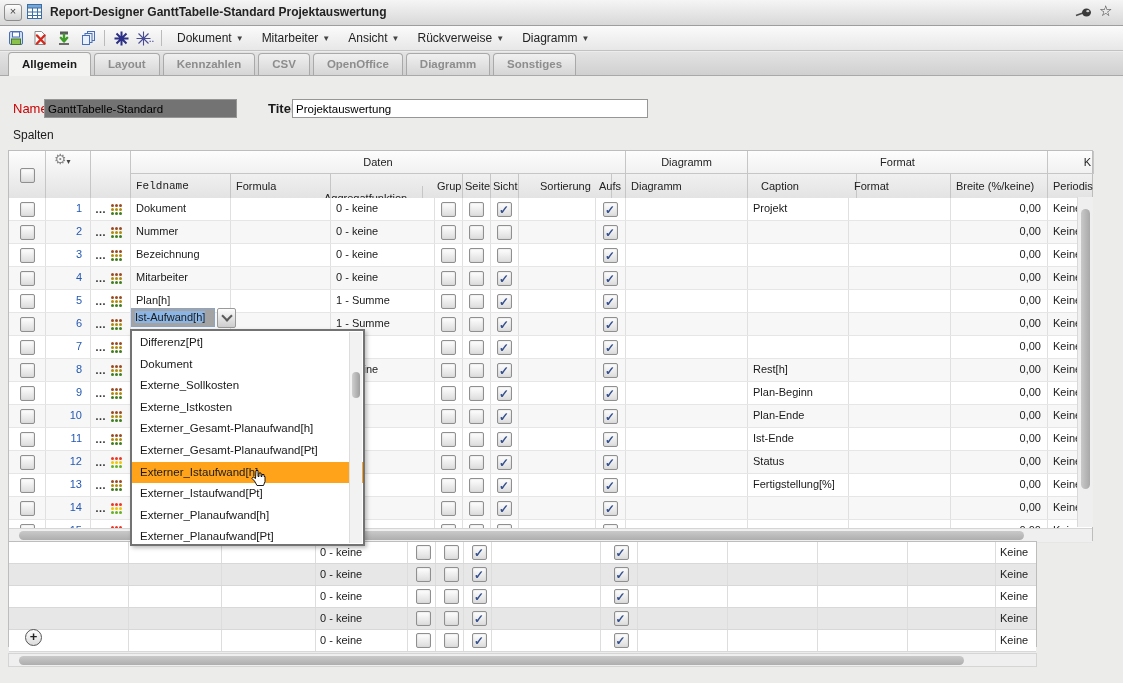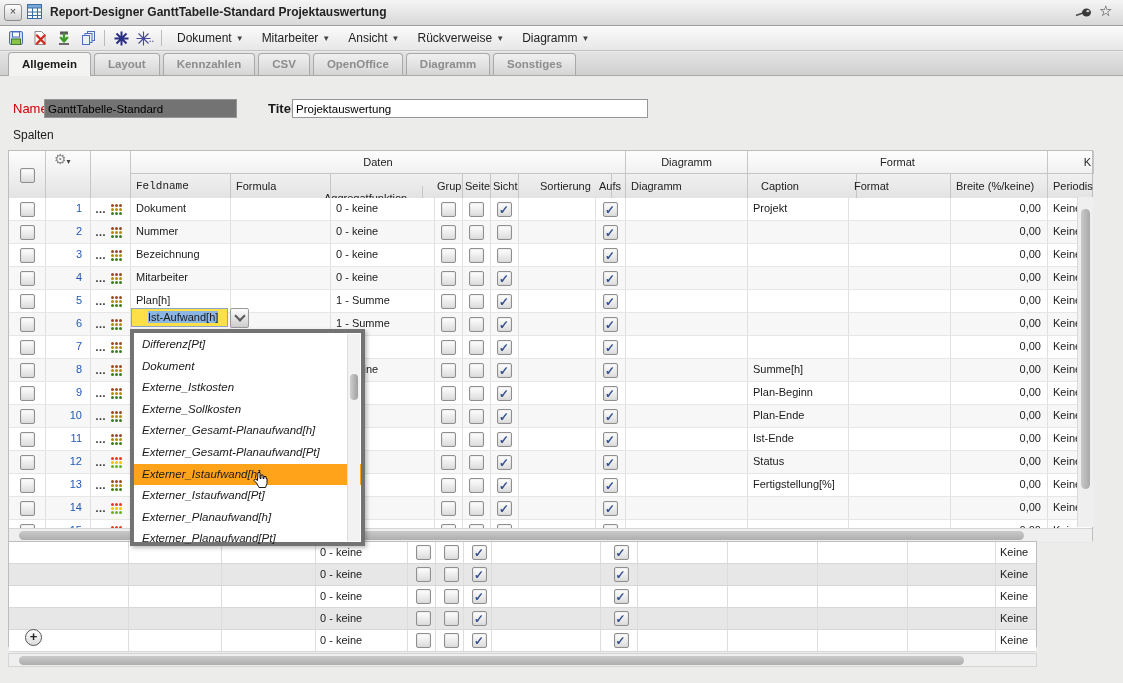--- a/index.html
+++ b/index.html
@@ -90,31 +90,31 @@
   .brow:nth-child(even){background:#e7e7e7;}
   .bcell{border-right:1px solid #ddd;box-sizing:border-box;overflow:hidden;white-space:nowrap;height:100%;line-height:20px;padding-left:4px;}
   .b1{width:120px;}.b2{width:93px;}.b3{width:94px;}.b4{width:92px;}
   .b5{width:28px;}.b6{width:28px;}.b7{width:28px;}.b8{width:109px;}.b9{width:37px;}
   .b10{width:90px;}.b11{width:90px;}.b12{width:90px;}.b13{width:88px;}
   .b14{flex:1;border-right:none;}
   .addbtn{position:absolute;left:25px;top:629px;width:15px;height:15px;border:1.5px solid #555;border-radius:50%;
           background:linear-gradient(#fdfdfd,#dcdcdc);text-align:center;line-height:13px;font-size:13px;font-weight:bold;color:#222;z-index:5;}
 
   
-  .dd{position:absolute;left:130px;top:329px;width:235px;height:217px;background:#fff;border:4px solid #737373;
-      box-shadow:2px 2px 4px rgba(0,0,0,.25);z-index:20;box-sizing:border-box;font-style:italic;}
+  .dd{position:absolute;left:130px;top:329px;width:235px;height:217px;background:#fff;border:2px solid #737373;
+      box-shadow:2px 2px 4px rgba(0,0,0,.25);z-index:20;box-sizing:border-box;}
   .dd-item{height:21.6px;line-height:21.6px;padding-left:8px;white-space:nowrap;overflow:hidden;font-size:11.5px;cursor:default;}
   .dd-item.on{background:#ffa31b;}
   .dd-sb{position:absolute;right:1px;top:1px;bottom:1px;width:12px;background:#f2f2f2;border-left:1px solid #ddd;}
   .dd-th{position:absolute;left:2px;top:40px;width:8px;height:26px;border-radius:4px;background:linear-gradient(90deg,#cfcfcf,#9f9f9f);}
   .hand{position:absolute;left:118px;top:138px;z-index:21;}
 
   
   .combo{position:absolute;left:131px;top:308px;height:19px;z-index:6;display:flex;align-items:center;}
-  .combo-in{width:79px;height:17px;background:#fde047;border:1px solid #8da4c2;line-height:16px;padding-left:16px;}
+  .combo-in{width:79px;height:17px;background:#a3a3a3;border:1px solid #8da4c2;line-height:16px;padding-left:3px;}
   .combo-in span{background:#8ab5e4;}
   .combo-btn{width:17px;height:18px;margin-left:2px;border:1px solid #9a9a9a;border-radius:2px;
              background:linear-gradient(#fcfcfc,#cdcdcd);display:flex;align-items:center;justify-content:center;}
   .chev{width:6px;height:6px;border-left:2px solid #5a5a5a;border-bottom:2px solid #5a5a5a;transform:rotate(-45deg);margin-top:-3px;}
 
   .gear{font-size:14px;color:#8a8a8a;}
 </style>
 </head>
 <body>
 
@@ -568,21 +568,21 @@
             <span class="cb"></span>
           </div>
         <div class="cell c-si cc">
             <span class="cb on"></span>
           </div>
         <div class="cell c-sort"></div>
         <div class="cell c-aufs cc">
             <span class="cb on"></span>
           </div>
         <div class="cell c-diag"></div>
-        <div class="cell c-cap">Summe[h]</div>
+        <div class="cell c-cap">Rest[h]</div>
         <div class="cell c-fmt"></div>
         <div class="cell c-br">0,00</div>
         <div class="cell c-per">Keine</div>
       </div>
         <div class="row">
         <div class="cell c-sel cc">
             <span class="cb"></span>
           </div>
         <div class="cell c-num">9</div>
         <div class="cell c-tools">
@@ -883,22 +883,22 @@
     <div class="combo-btn">
         <span class="chev"></span>
       </div>
   </div>
 
   <div class="dd">
     <div style="padding-top:1px;">
 
     <div class="dd-item"><span>Differenz[Pt]</span></div>
         <div class="dd-item"><span>Dokument</span></div>
+        <div class="dd-item"><span>Externe_Sollkosten</span></div>
         <div class="dd-item"><span>Externe_Istkosten</span></div>
-        <div class="dd-item"><span>Externe_Sollkosten</span></div>
         <div class="dd-item"><span>Externer_Gesamt-Planaufwand[h]</span></div>
         <div class="dd-item"><span>Externer_Gesamt-Planaufwand[Pt]</span></div>
         <div class="dd-item on"><span>Externer_Istaufwand[h]</span></div>
         <div class="dd-item"><span>Externer_Istaufwand[Pt]</span></div>
         <div class="dd-item"><span>Externer_Planaufwand[h]</span></div>
         <div class="dd-item"><span>Externer_Planaufwand[Pt]</span></div>
       </div>
     <div class="dd-sb">
         <div class="dd-th"></div>
       </div>

